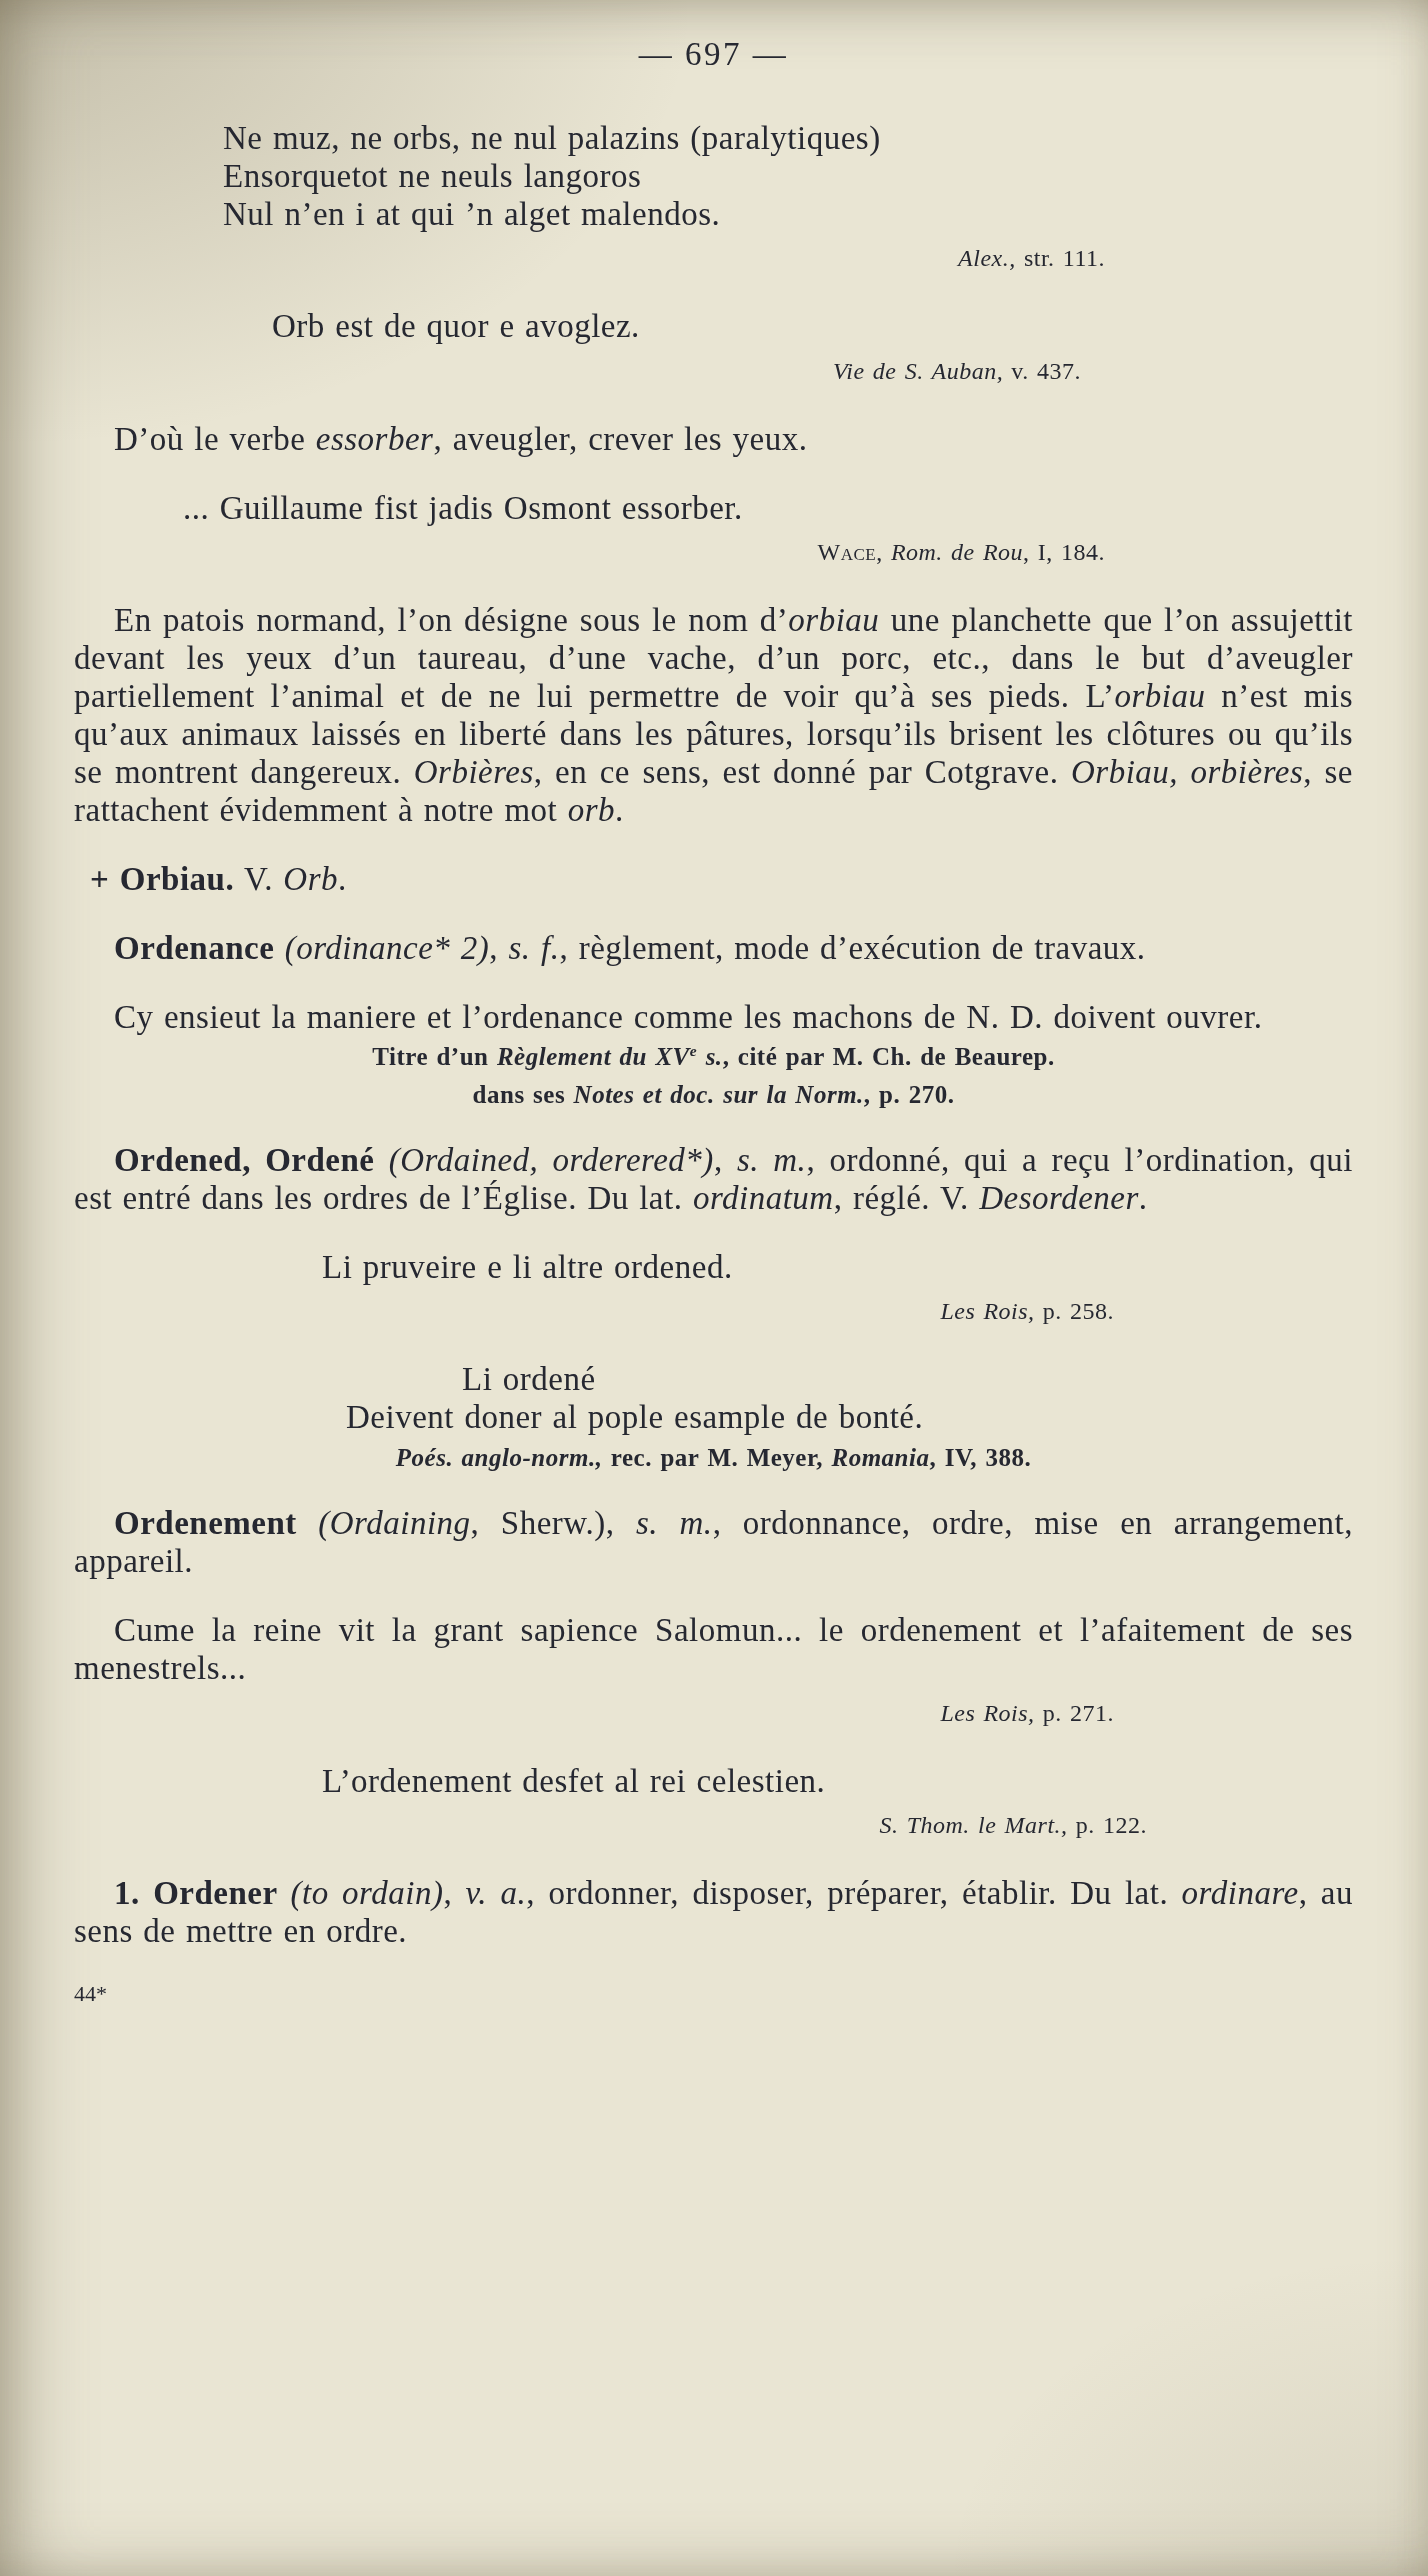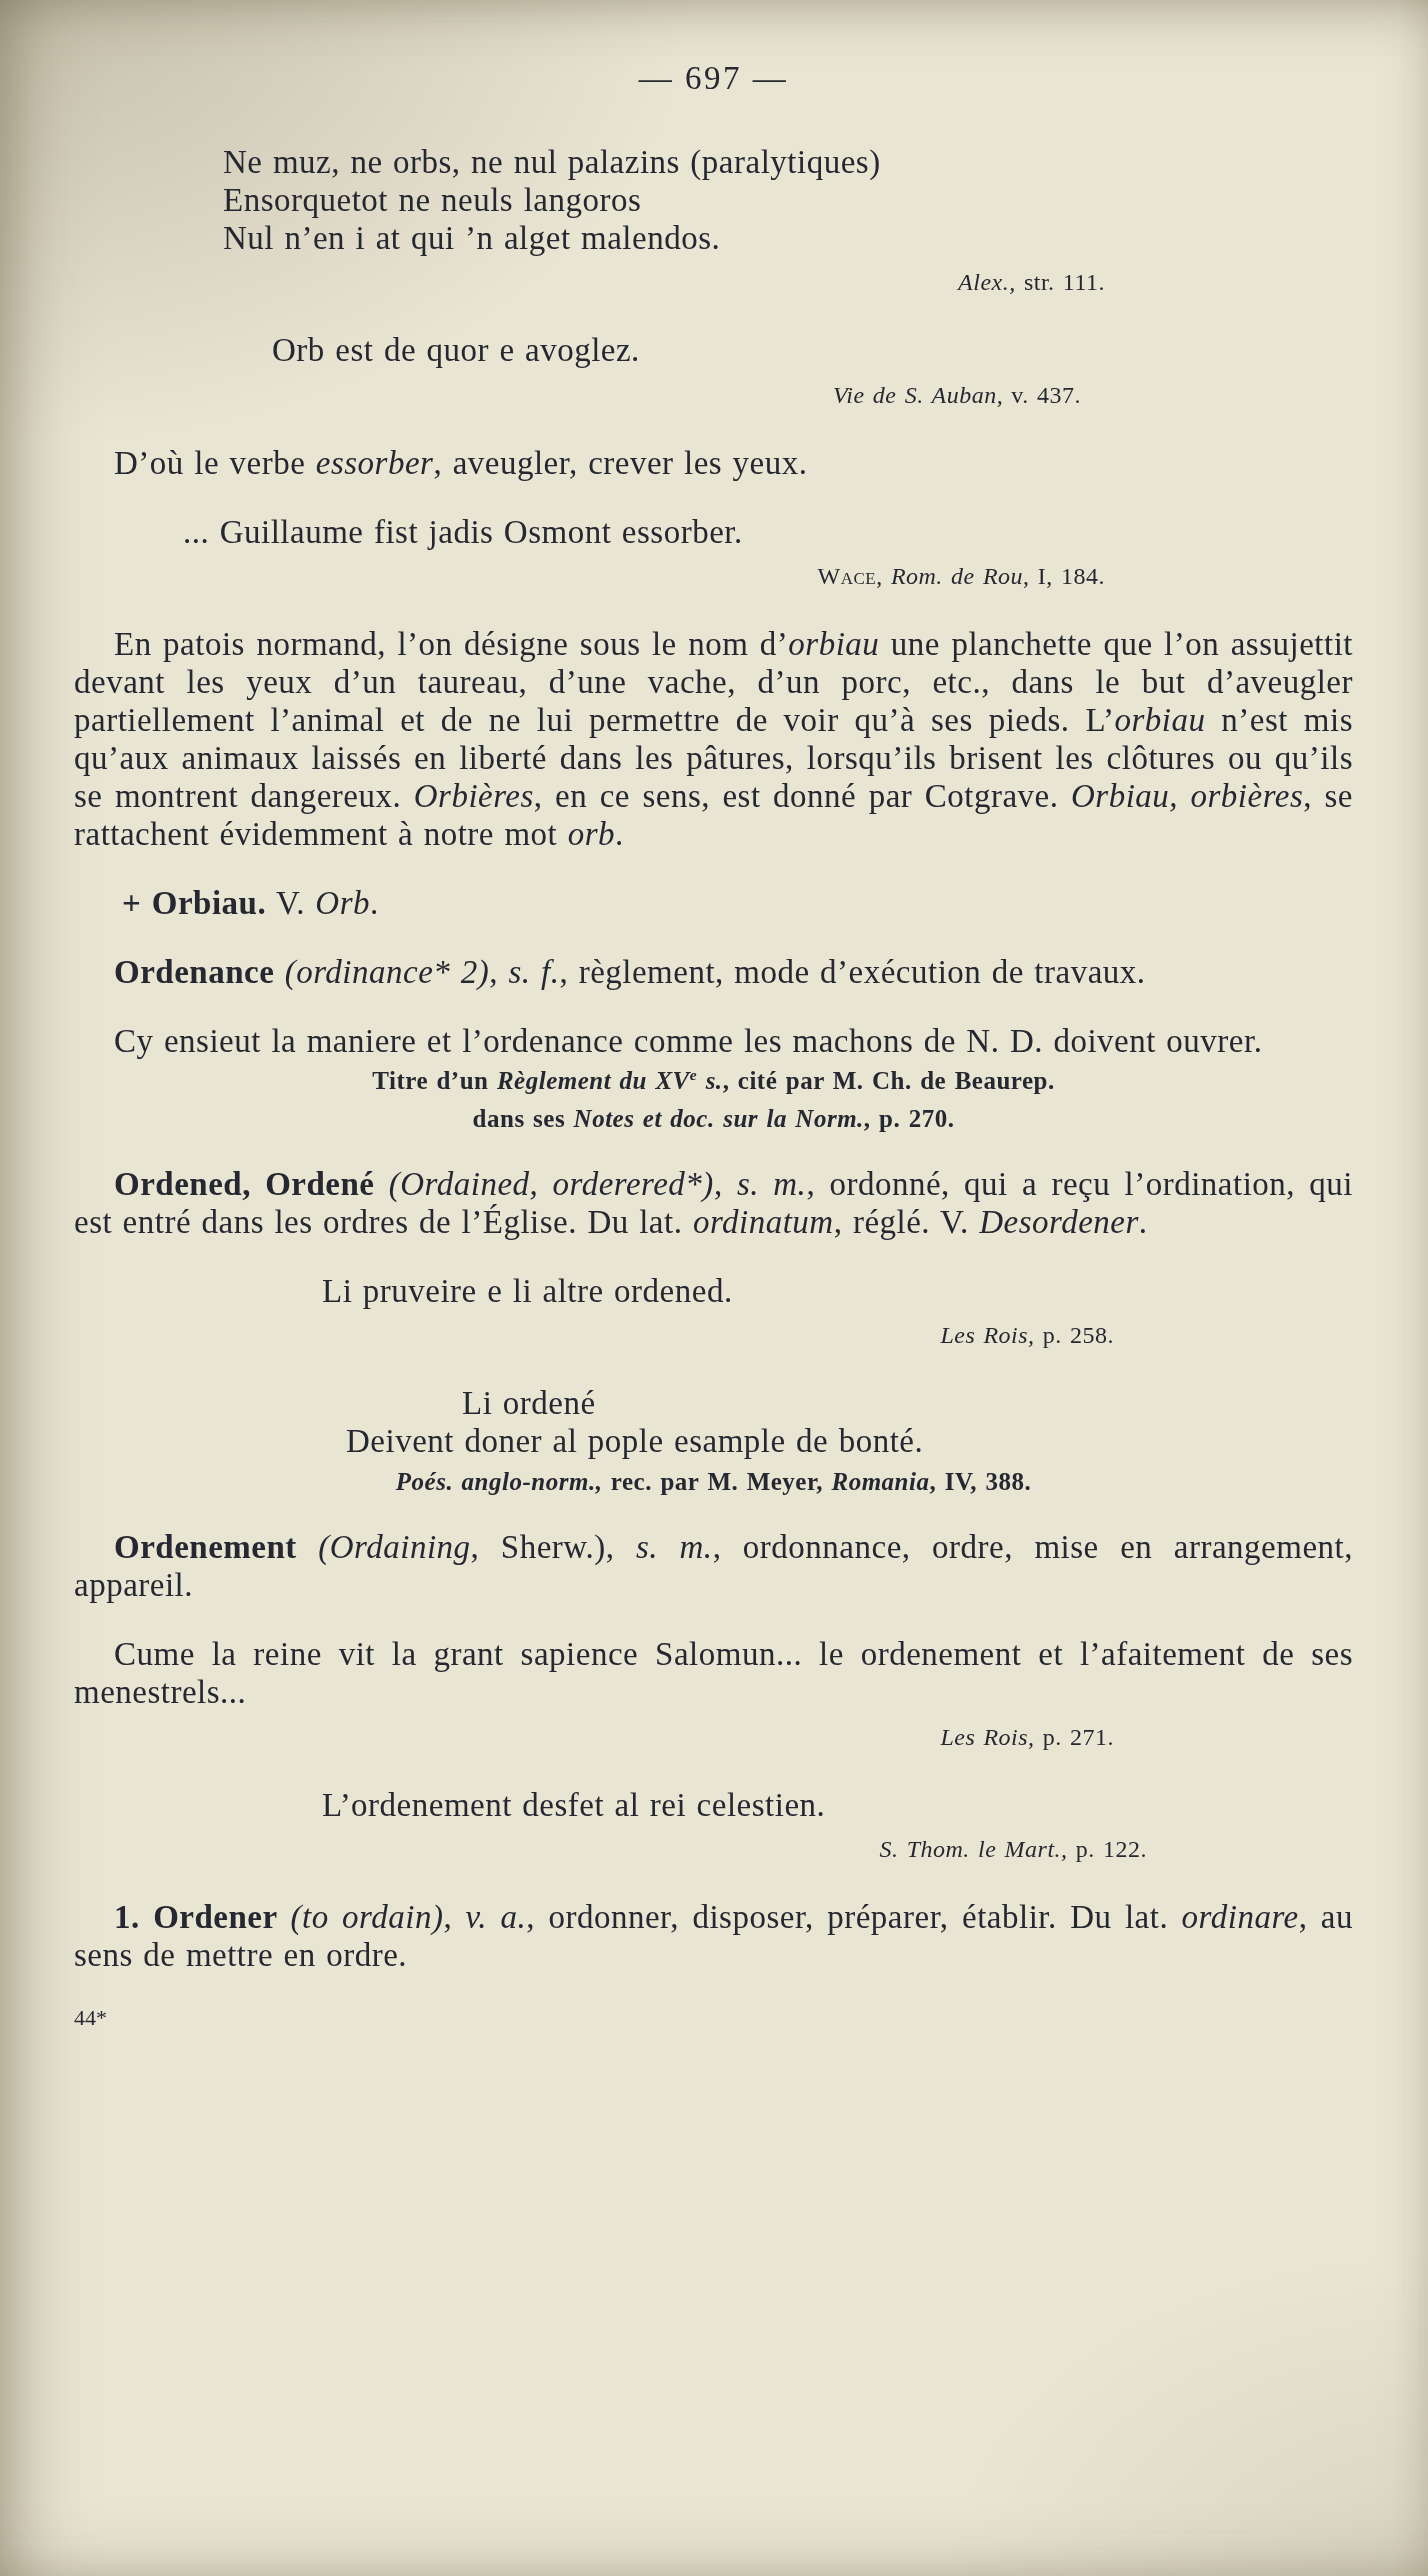--- a/index.html
+++ b/index.html
@@ -18,21 +18,21 @@
       inset -29px 0 58px -41px rgba(110, 100, 75, 0.35),
       inset 0 37px 66px -41px rgba(110, 100, 75, 0.45),
       inset 0 -45px 74px -50px rgba(110, 100, 75, 0.30);
     font-family: "Liberation Serif", serif;
     color: #262831;
     overflow: hidden;
   }
   .content {
     position: absolute;
     left: 74px;
-    top: 60px;
+    top: 36px;
     width: 1279px;
   }
   .pagenum {
     text-align: center;
     font-size: 33px;
     letter-spacing: 2.5px;
     margin-bottom: 46px;
   }
   .block {
     margin-bottom: 31px;
@@ -52,21 +52,21 @@
     text-align: right;
     margin-top: 8.3px;
   }
   .cite-sm {
     font-size: 25px;
     line-height: 30.5px;
     text-align: center;
     margin-top: 6.6px;
     font-weight: bold;
   }
-  .ml-48  { margin-left: 48px; }
+  .ml-48  { margin-left: 16px; }
   .ml-132 { margin-left: 109px; }
   .ml-180 { margin-left: 149px; }
   .ml-240 { margin-left: 198px; }
   .ml-300 { margin-left: 248px; }
   .ml-330 { margin-left: 272px; }
   .ml-470 { margin-left: 388px; }
   .pr-250 { padding-right: 206px; }
   .pr-290 { padding-right: 239px; }
   .pr-300 { padding-right: 248px; }
   .pr-330 { padding-right: 272px; }

